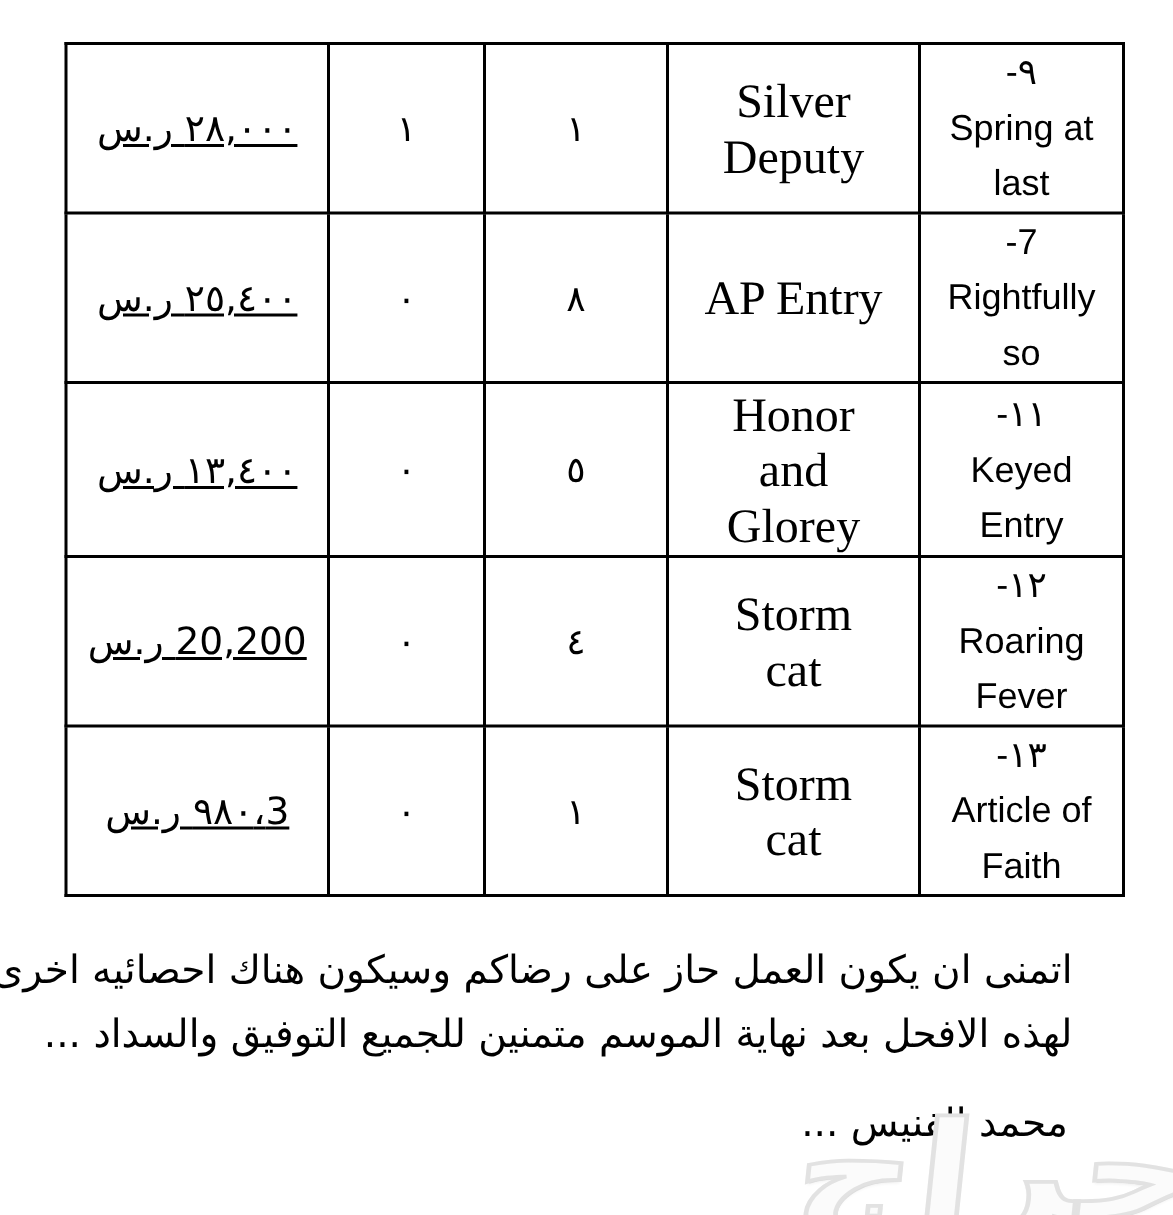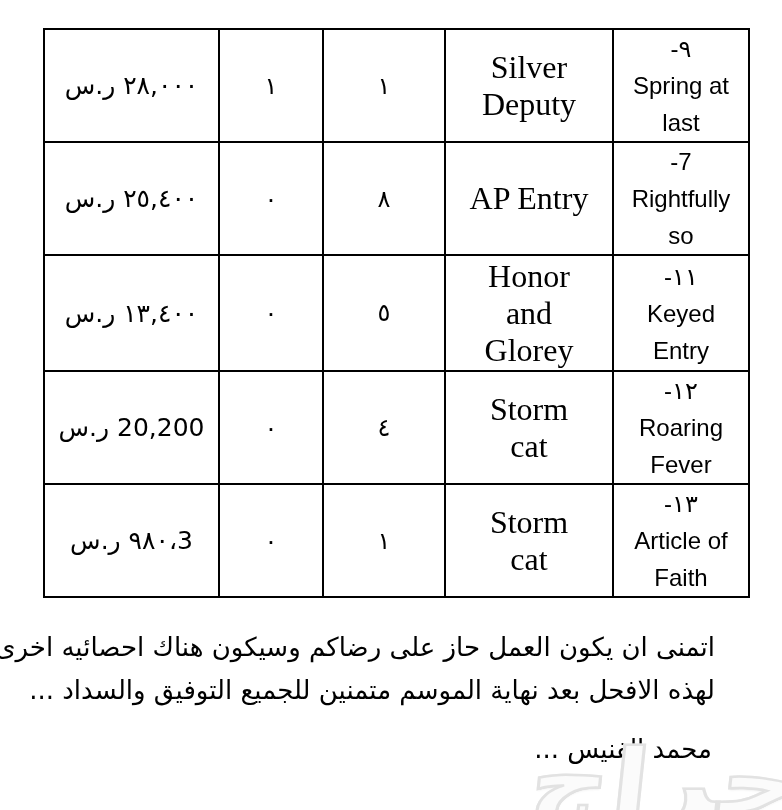--- a/index.html
+++ b/index.html
@@ -36,20 +36,21 @@
   tr.r2 { height: 107px; }
   tr.r3 { height: 116px; }
   tr.r4 { height: 113px; }
   tr.r5 { height: 106px; }
 
   td.cell-amount {
     direction: rtl;
     font-family: "DejaVu Sans", sans-serif;
     font-size: 25px;
     letter-spacing: 0.5px;
+    text-decoration: underline;
   }
   td.cell-num {
     font-family: "DejaVu Sans", sans-serif;
     font-size: 24px;
   }
   td.cell-name {
     font-family: Liberation Serif, serif;
     font-size: 32px;
     line-height: 37px;
     white-space: pre-line;

